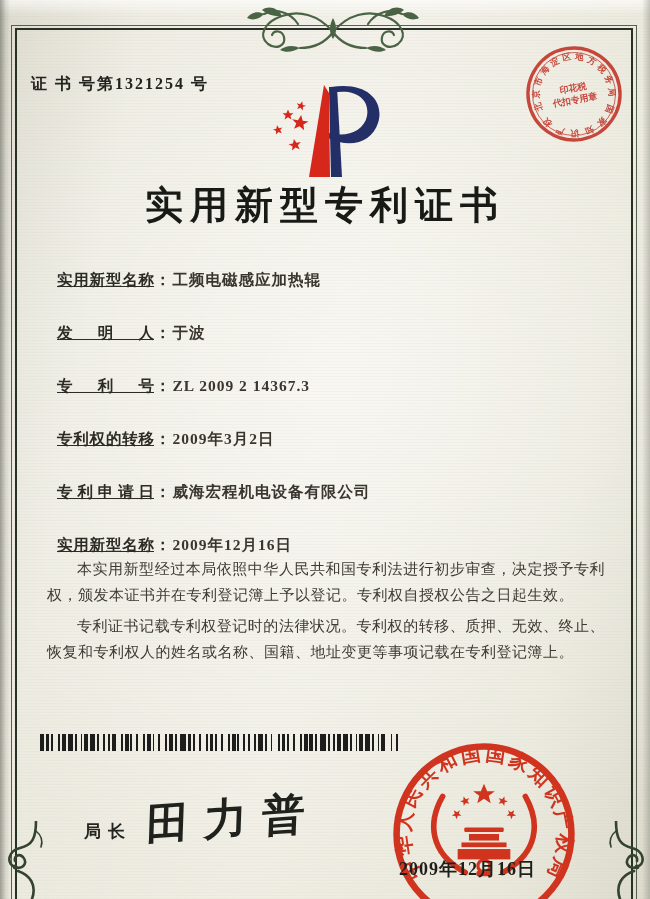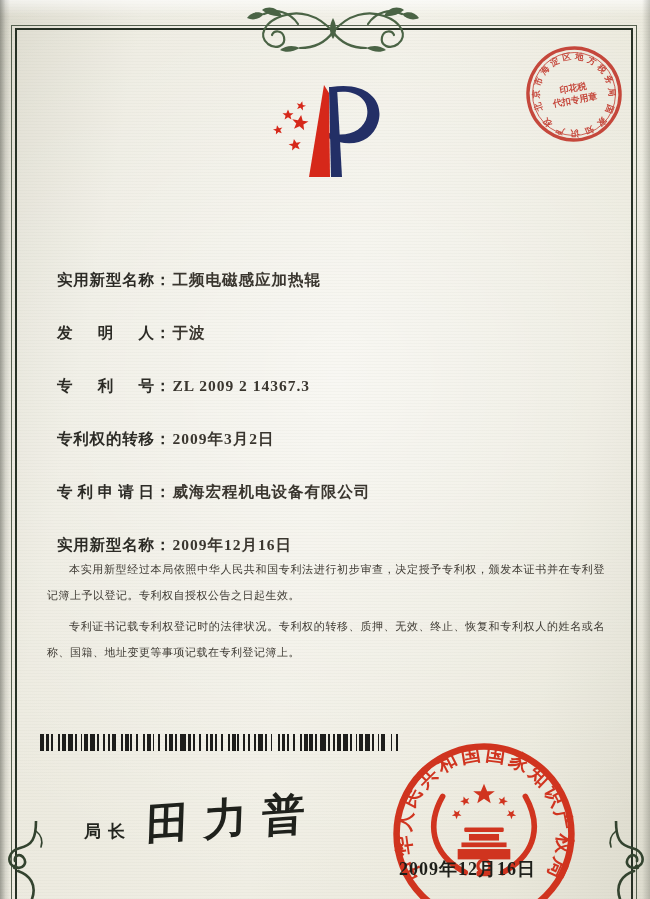--- a/index.html
+++ b/index.html
@@ -28,26 +28,26 @@
     border:2px solid #273125;border-bottom:none;}
 
   .cert-number{position:absolute;left:31px;top:74px;font-size:16px;color:#22241f;
     letter-spacing:2px;font-weight:600;}
 
   .title{position:absolute;left:0;top:180px;width:100%;text-align:center;
     font-size:38px;font-weight:700;color:#181a16;letter-spacing:7px;}
 
   .fields{position:absolute;left:57px;top:268px;width:540px;}
   .field-row{position:absolute;left:0;font-size:15.5px;color:#2c2b26;font-weight:600;white-space:nowrap;}
-  .field-label{display:inline-block;width:97px;text-align:justify;text-align-last:justify;}
+  .field-label{display:inline-block;width:97px;text-align:justify;text-align-last:justify;text-decoration:underline;}
   .field-colon{display:inline-block;margin:0 2px 0 1px;}
   .field-value{letter-spacing:1px;color:#3a362f;}
 
   .body-text{position:absolute;left:47px;top:556px;width:558px;
-    font-size:11px;line-height:26px;color:#3e3a33;text-align:justify;letter-spacing:.5px;}
+    font-size:15px;line-height:26px;color:#3e3a33;text-align:justify;letter-spacing:.5px;}
   .body-text p{margin:0 0 5px 0;text-indent:2em;}
 
   .barcode{position:absolute;left:40px;top:734px;width:362px;height:17px;
     white-space:nowrap;overflow:hidden;font-size:0;}
 
   .director-row{position:absolute;left:84px;top:820px;font-size:17px;color:#23251f;
     letter-spacing:7px;font-weight:600;}
   .signature{position:absolute;left:146px;top:790px;font-size:43px;font-weight:700;color:#1f211c;
     letter-spacing:15px;transform:rotate(-4deg) skewX(-6deg);white-space:nowrap;}
 
@@ -97,20 +97,21 @@
   </svg>
   <svg class="flourish right" viewBox="0 0 50 78">
     <g stroke="#33432f" fill="none" stroke-width="2.6" stroke-linecap="round">
       <path d="M35,0 C35,18 31,24 19,27 C7,30 5,42 14,46 C22,49 27,42 22,36 C18,32 13,35 14,40"></path>
       <path d="M17,50 C29,54 36,64 31,78"></path>
       <path d="M35,10 C40,14 42,20 40,26" stroke-width="1.6"></path>
     </g>
     <circle cx="14" cy="46" r="2.4" fill="#33432f"></circle>
   </svg>
 
+  <div class="cert-number">证 书 号第1321254 号</div>
 
   <svg class="logo" viewBox="0 0 114 95">
     <defs>
       <path id="st" d="M0,-10 L2.9,-3.1 L10,-3.1 L4.4,1.2 L6.2,8.1 L0,4 L-6.2,8.1 L-4.4,1.2 L-10,-3.1 L-2.9,-3.1 Z"></path>
     </defs>
 
     <path d="M60,2 C96,-4 114,16 107,38 C101,57 80,64 57,53 L58,48 C76,53 93,46 96,31 C99,14 84,3 61,8 Z" fill="#232f66"></path>
 
     <path d="M58,2 L66,2 L71,92 L60,92 Z" fill="#232f66"></path>
 
@@ -137,20 +138,21 @@
     <text font-size="8.6" fill="#c23a2e" font-weight="700" font-family="'Liberation Serif',serif">
       <textPath href="#stamp-arc-top" startOffset="2" textLength="128">北京市海淀区地方税务局</textPath>
     </text>
     <text font-size="8.6" fill="#c23a2e" font-weight="700" font-family="'Liberation Serif',serif">
       <textPath href="#stamp-arc-bot" startOffset="6" textLength="92">国家知识产权局</textPath>
     </text>
     <text x="50" y="47" text-anchor="middle" font-size="9" fill="#c23a2e" font-weight="700">印花税</text>
     <text x="50" y="59" text-anchor="middle" font-size="9" fill="#c23a2e" font-weight="700">代扣专用章</text>
   </svg>
 
+  <div class="title">实用新型专利证书</div>
 
   <div class="fields">
     <div class="field-row" style="top:2px">
       <span class="field-label">实用新型名称</span><span class="field-colon">：</span><span class="field-value">工频电磁感应加热辊</span>
     </div>
     <div class="field-row" style="top:55px">
       <span class="field-label">发明人</span><span class="field-colon">：</span><span class="field-value">于波</span>
     </div>
     <div class="field-row" style="top:108px">
       <span class="field-label">专利号</span><span class="field-colon">：</span><span class="field-value">ZL 2009 2 14367.3</span>

